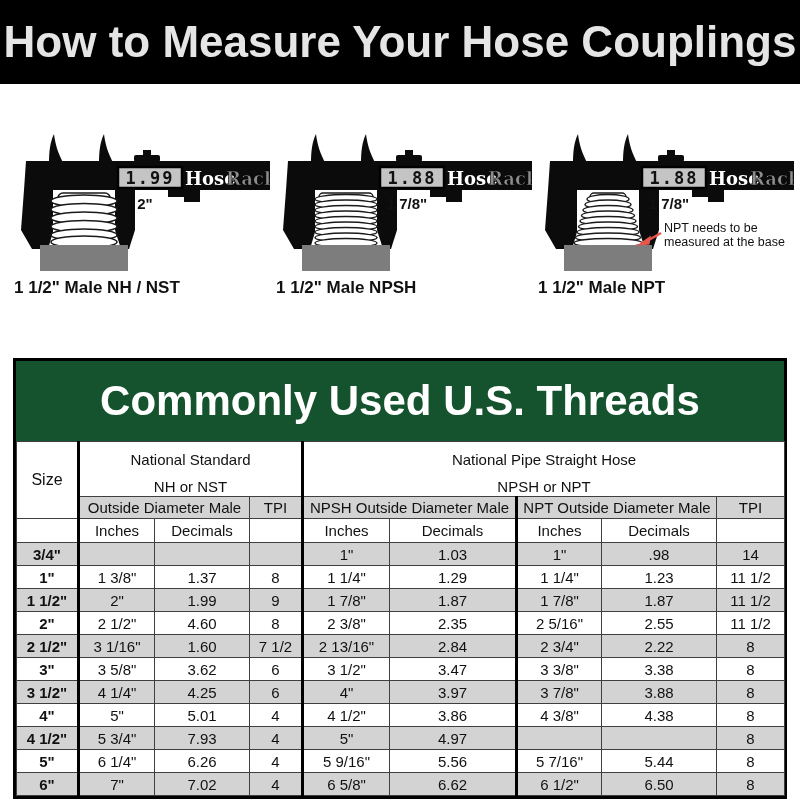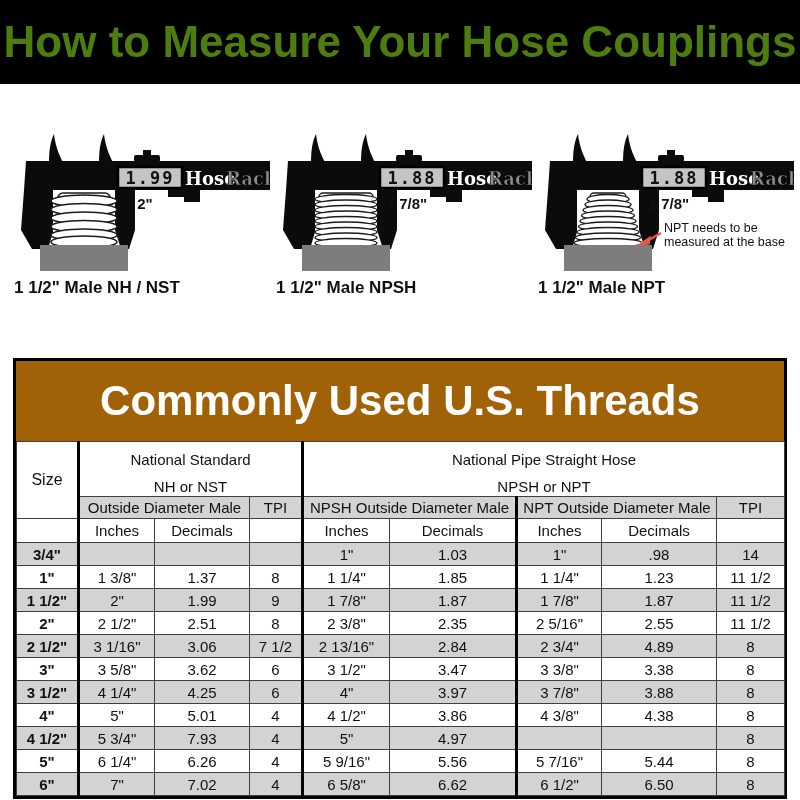--- a/index.html
+++ b/index.html
@@ -8,21 +8,21 @@
     font-family:"Liberation Sans", sans-serif;
     -webkit-font-smoothing:antialiased;
   }
 
   
   .title-banner {
     width:800px; height:84px; background:#000;
     display:flex; align-items:center; justify-content:center;
   }
   .title-banner h1 {
-    margin:0; color:#4d7c0f; font-size:44px; font-weight:bold; white-space:nowrap;
+    margin:0; color:#e5e5e5; font-size:44px; font-weight:bold; white-space:nowrap;
   }
 
   
   .figures {
     margin-top:46px; padding:0 6px 0 8px;
     display:flex; justify-content:space-between;
   }
   .figure { width:262px; }
   .figure svg { display:block; }
   .figure figcaption {
@@ -35,21 +35,21 @@
   }
   .brand { font-family:"DejaVu Serif", serif; font-weight:bold; font-size:18px; }
   .measure-label { font-size:15px; font-weight:bold; fill:#111; }
   .note-text { font-size:12.5px; fill:#111; }
 
   
   .table-outer {
     width:768px; margin:60px 13px 0; border:3px solid #000; background:#fff;
   }
   .table-banner {
-    height:80px; background:#a16207; color:#fff; text-align:center;
+    height:80px; background:#14532d; color:#fff; text-align:center;
     font-size:42px; font-weight:bold; line-height:80px; white-space:nowrap;
   }
   table.threads {
     border-collapse:collapse; table-layout:fixed; width:768px;
     font-size:15px; color:#111;
   }
   table.threads th, table.threads td {
     border:1px solid #3f3f3f; text-align:center; vertical-align:middle;
     padding:0; overflow:hidden; white-space:nowrap;
   }
@@ -240,56 +240,56 @@
           <td>1"</td>
           <td>.98</td>
           <td>14</td>
         </tr>
         <tr>
           <td class="size-col sep-r">1"</td>
           <td>1 3/8"</td>
           <td>1.37</td>
           <td class="sep-r">8</td>
           <td>1 1/4"</td>
-          <td class="sep-r">1.85</td>
+          <td class="sep-r">1.29</td>
           <td>1 1/4"</td>
           <td>1.23</td>
           <td>11 1/2</td>
         </tr>
         <tr class="stripe">
           <td class="size-col sep-r">1 1/2"</td>
           <td>2"</td>
           <td>1.99</td>
           <td class="sep-r">9</td>
           <td>1 7/8"</td>
           <td class="sep-r">1.87</td>
           <td>1 7/8"</td>
           <td>1.87</td>
           <td>11 1/2</td>
         </tr>
         <tr>
           <td class="size-col sep-r">2"</td>
           <td>2 1/2"</td>
-          <td>2.51</td>
+          <td>4.60</td>
           <td class="sep-r">8</td>
           <td>2 3/8"</td>
           <td class="sep-r">2.35</td>
           <td>2 5/16"</td>
           <td>2.55</td>
           <td>11 1/2</td>
         </tr>
         <tr class="stripe">
           <td class="size-col sep-r">2 1/2"</td>
           <td>3 1/16"</td>
-          <td>3.06</td>
+          <td>1.60</td>
           <td class="sep-r">7 1/2</td>
           <td>2 13/16"</td>
           <td class="sep-r">2.84</td>
           <td>2 3/4"</td>
-          <td>4.89</td>
+          <td>2.22</td>
           <td>8</td>
         </tr>
         <tr>
           <td class="size-col sep-r">3"</td>
           <td>3 5/8"</td>
           <td>3.62</td>
           <td class="sep-r">6</td>
           <td>3 1/2"</td>
           <td class="sep-r">3.47</td>
           <td>3 3/8"</td>

